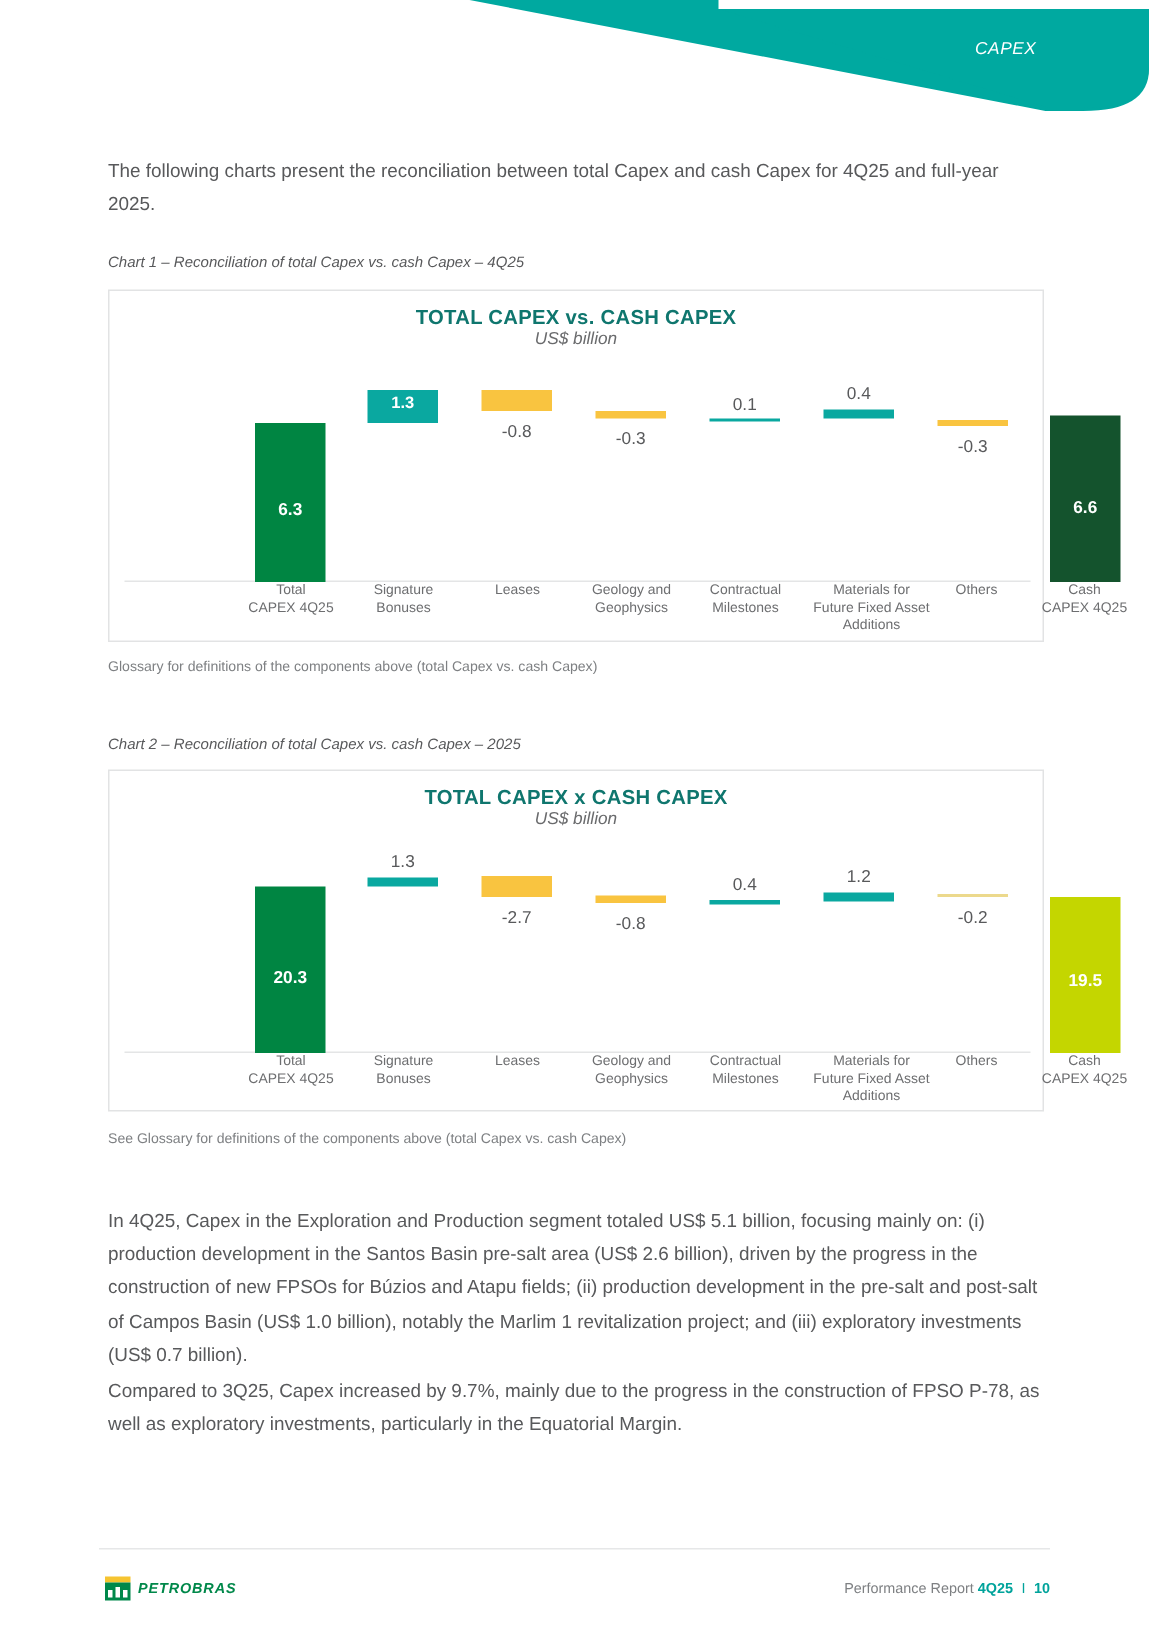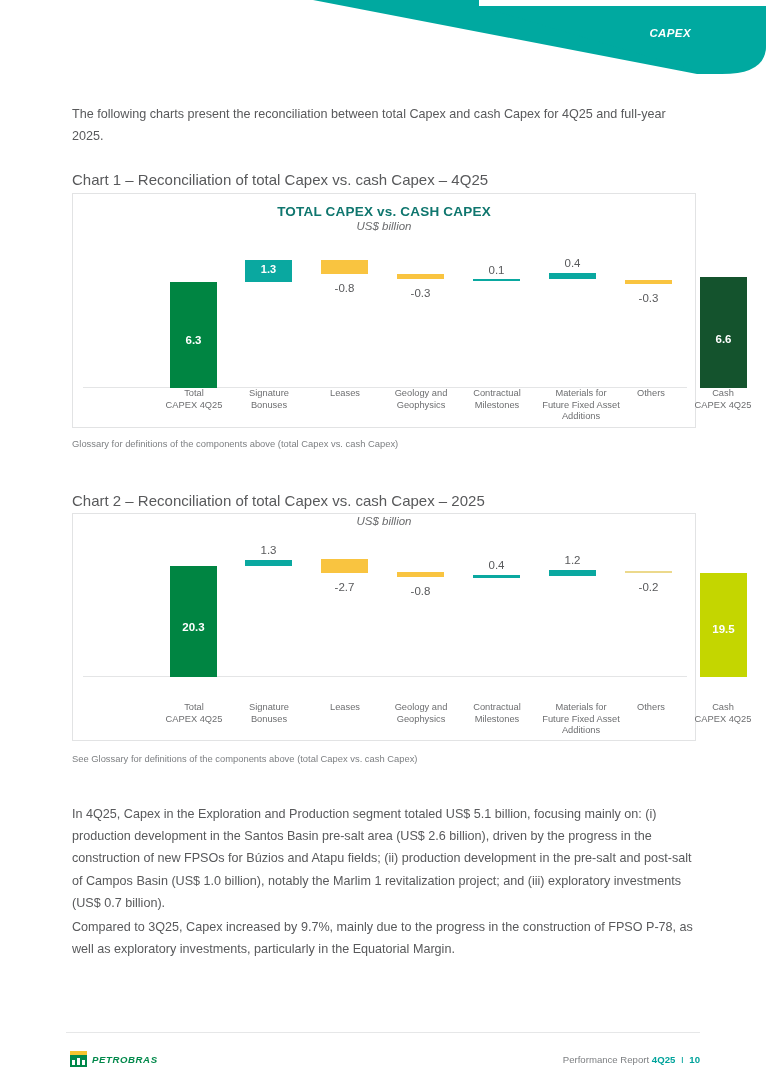--- a/index.html
+++ b/index.html
@@ -20,43 +20,44 @@
     width: 766px; height: 80px;
     pointer-events: none;
   }
   .header-label {
     position: absolute;
     top: 27px; right: 75px;
     color: #ffffff;
     font-style: italic;
     font-size: 11.5px;
     letter-spacing: .4px;
-    font-weight: 700;
+    font-weight: 400;
   }
 
   
   .content {
     position: absolute;
     top: 0; left: 0;
     width: 766px;
   }
 
   .intro {
     position: absolute;
     top: 90px; left: 72px;
     width: 624px;
     font-size: 12.6px;
     line-height: 1.75;
     color: #58595b;
   }
 
   .chart-caption {
-    font-size: 15px;
+    font-size: 10px;
     color: #58595b;
     line-height: 1.4;
+    font-style: italic;
   }
 
   .chart-note {
     font-size: 9.4px;
     color: #7e8083;
     line-height: 1.4;
   }
 
   
   .chart-box {
@@ -249,20 +250,21 @@
     </div>
   </div>
 
   <div class="chart-note" style="position:absolute; top:437px; left:72px; width:624px;">Glossary for definitions of the components above (total Capex vs. cash Capex)</div>
 
   <div style="position:absolute; top:490px; left:72px; width:624px;">
     <div class="chart-caption">Chart 2 – Reconciliation of total Capex vs. cash Capex – 2025</div>
   </div>
 
   <div class="chart-box" style="position:absolute; top:513px; left:72px; height:228px;">
+    <div class="chart-title">TOTAL CAPEX x CASH CAPEX</div>
     <div class="chart-sub">US$ billion</div>
 
     <div class="plot" style="height:150px;">
       <div class="axis-line" style="bottom:0;"></div>
 
       <div class="bar" style="left:97px; width:47px; bottom:0; height:111px; background:#008542;">
         <div class="bar-value" style="top:55px;">20.3</div>
       </div>
 
       <div class="bar" style="left:172px; width:47px; bottom:111px; height:6px; background:#0aa8a0;"></div>

